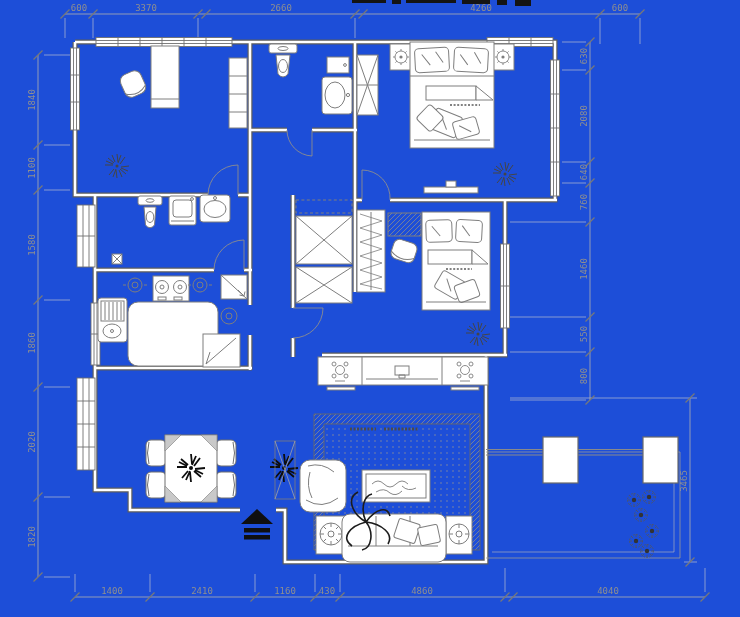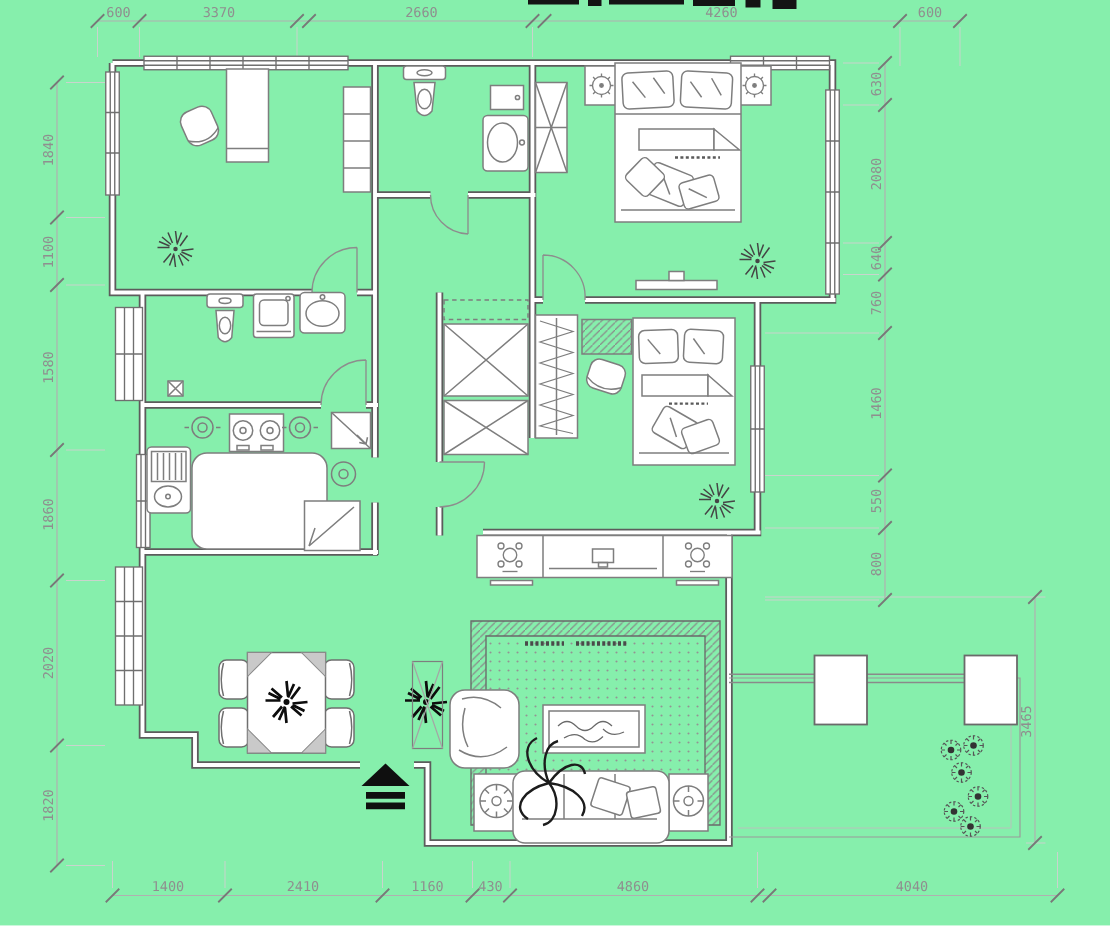--- a/index.html
+++ b/index.html
@@ -1,16 +1,16 @@
 <!DOCTYPE html>
 <html><head>
 <meta charset="utf-8">
 <style>
   html,body{margin:0;padding:0;background:#ffffff;}
-  .canvas{position:relative;width:740px;height:617px;background:#86efac;overflow:hidden;
+  .canvas{position:relative;width:740px;height:617px;background:#1d4ed8;overflow:hidden;
           font-family:"DejaVu Sans Mono", monospace;}
   svg{position:absolute;left:0;top:0;}
   text{font-family:"DejaVu Sans Mono", monospace;font-size:9px;fill:#8f8f8f;}
 </style>
 </head>
 <body>
 
 <div class="canvas">
 <svg width="740" height="617" viewBox="0 0 740 617">
 <defs>

